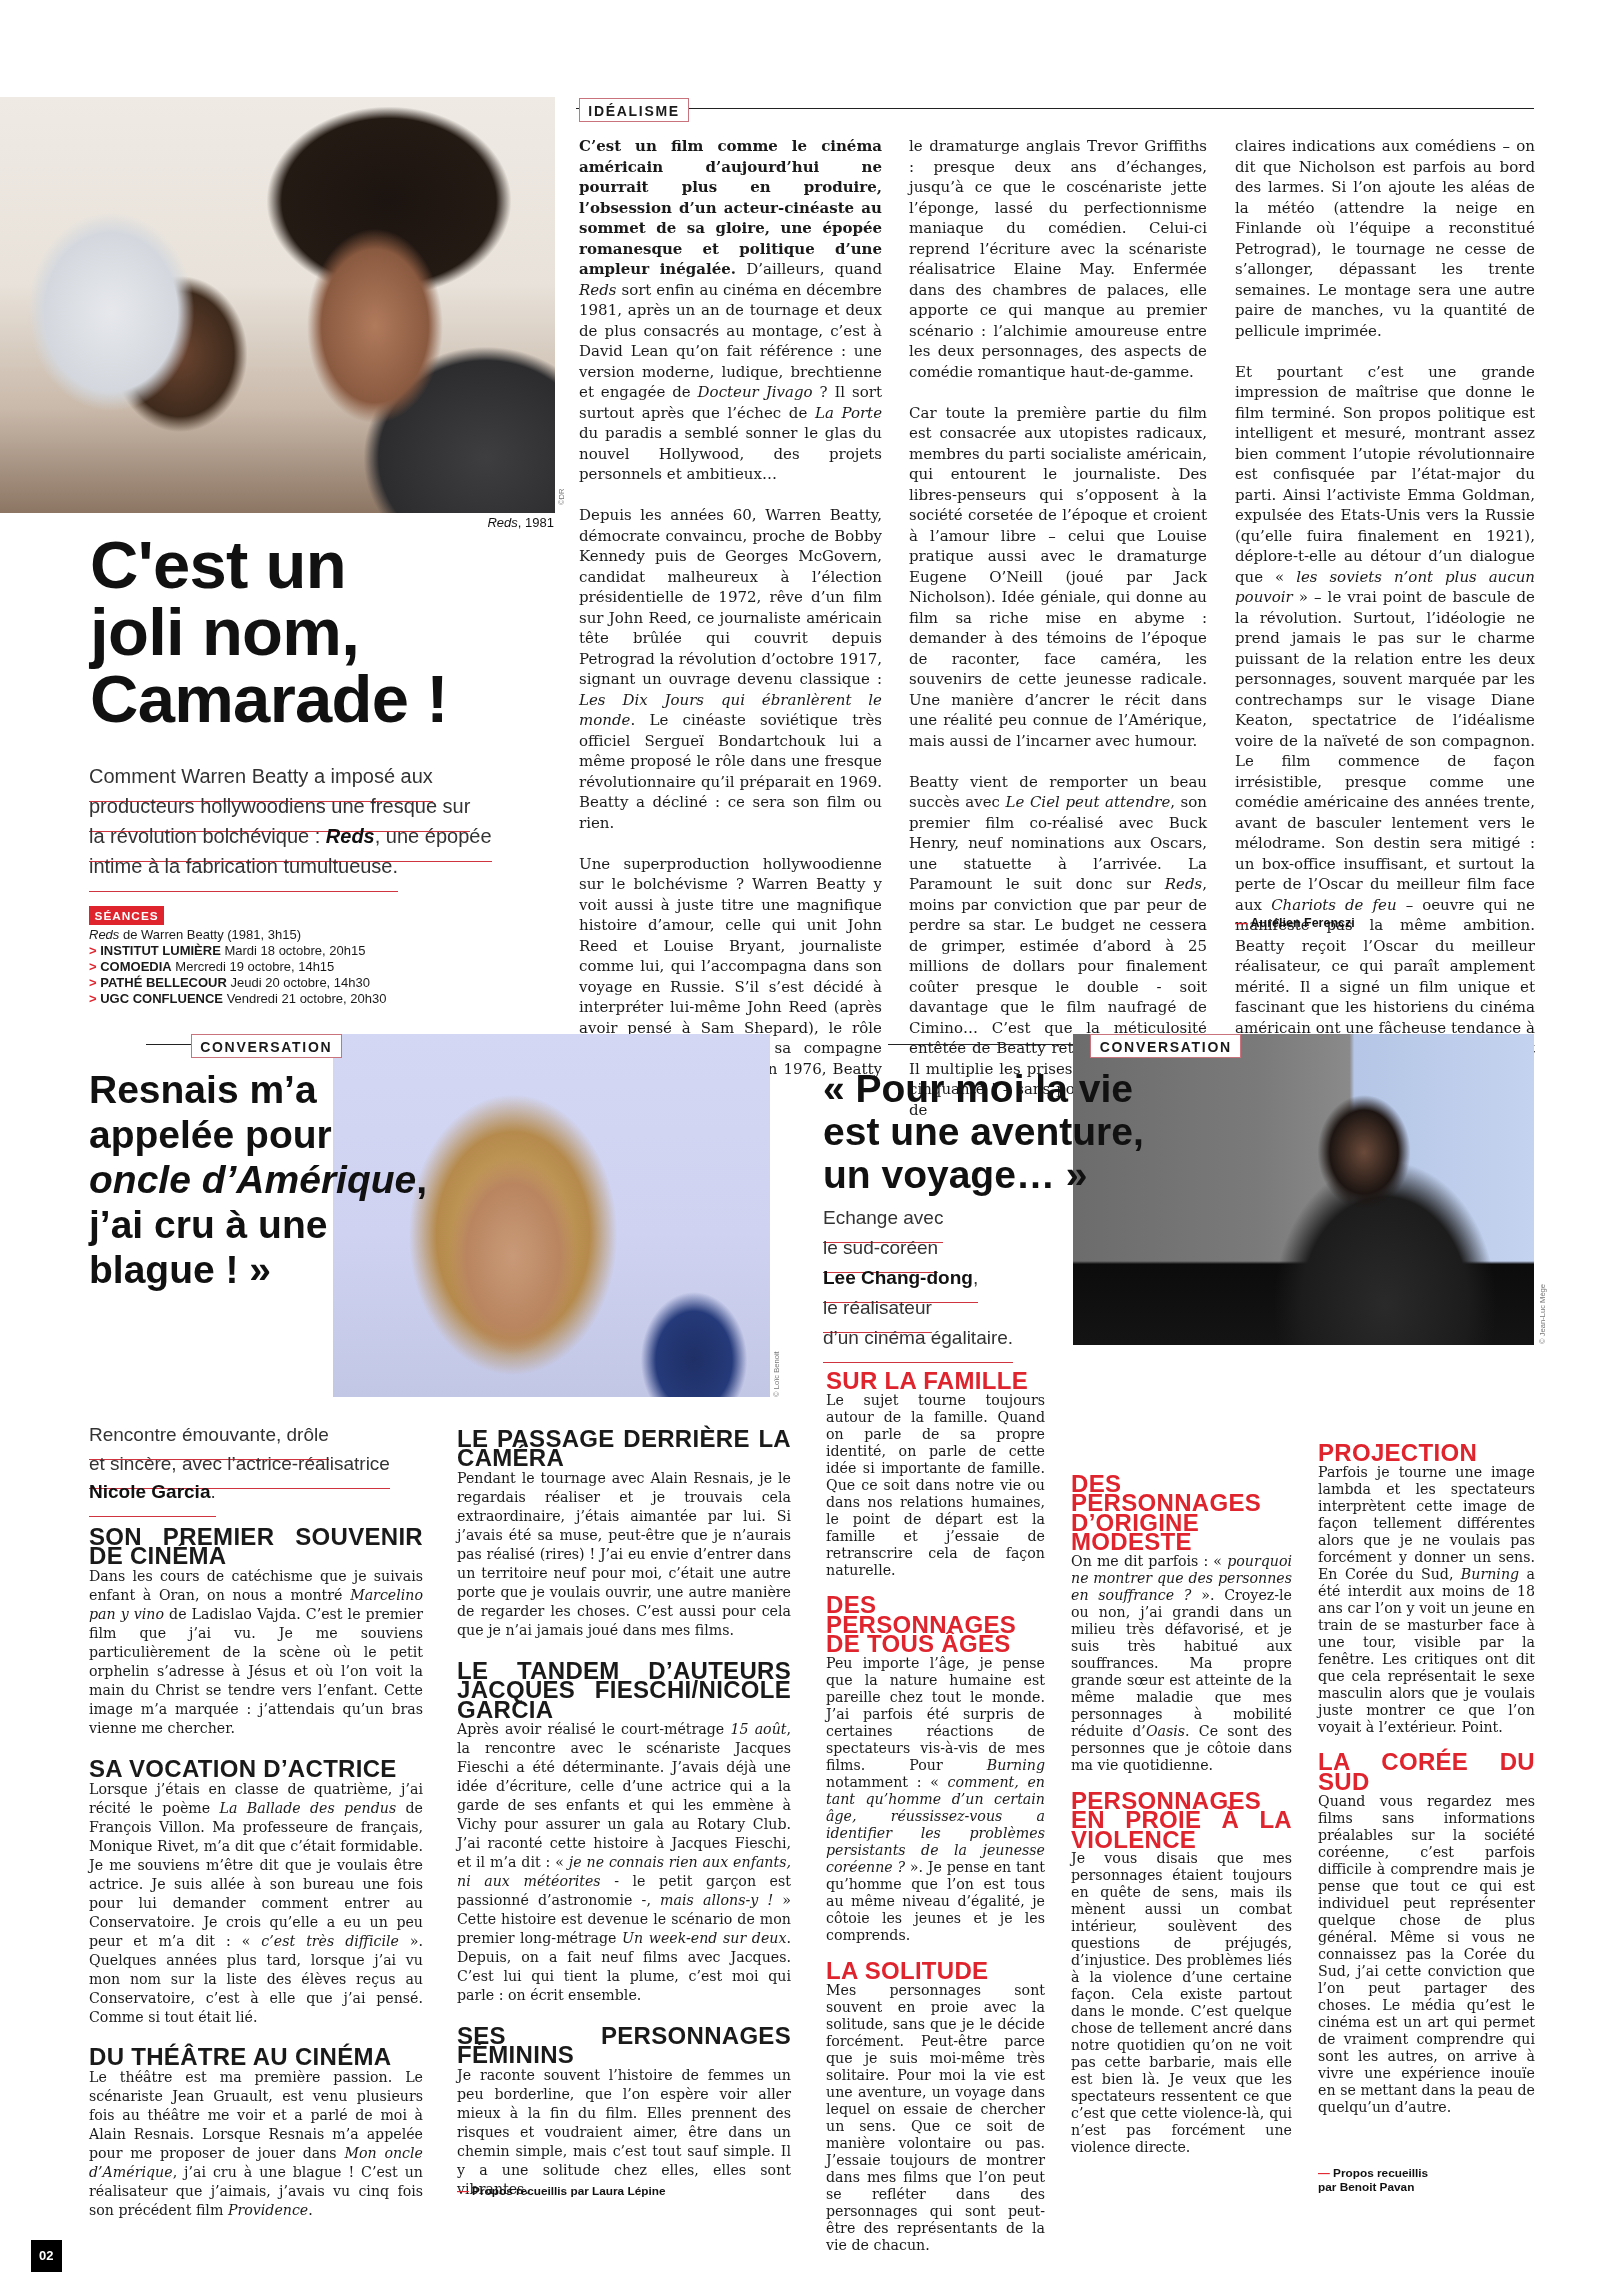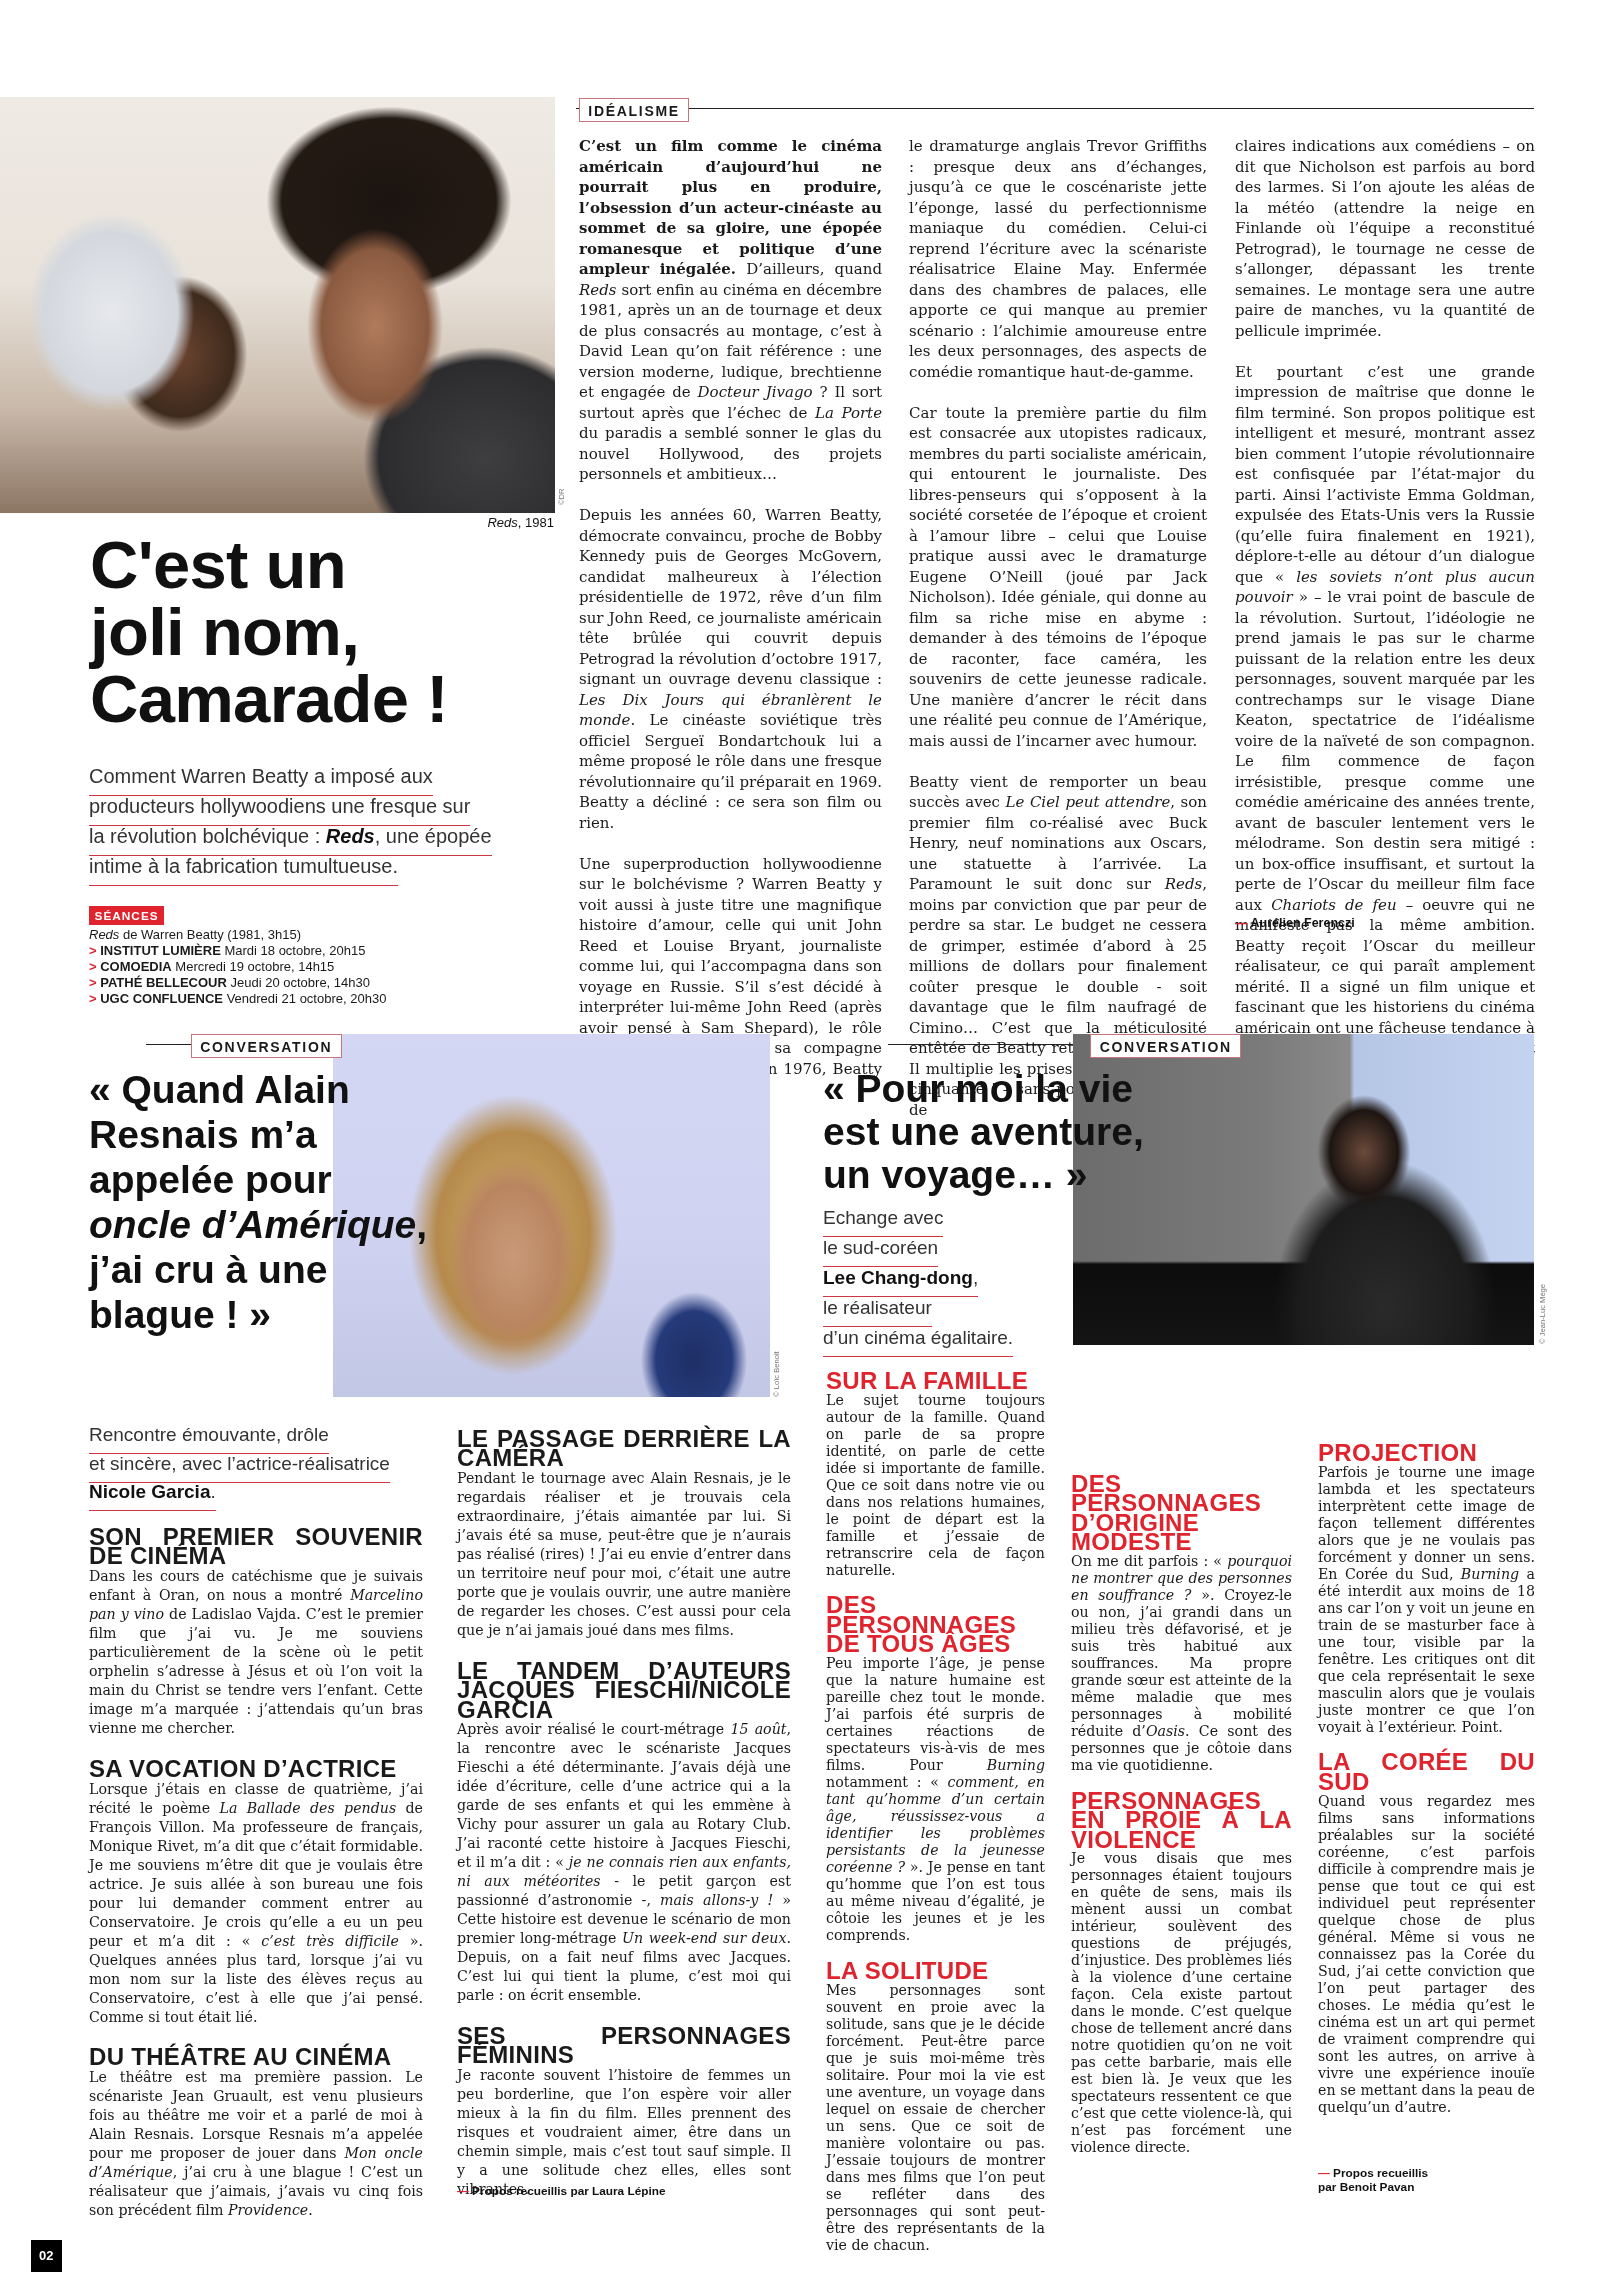--- a/index.html
+++ b/index.html
@@ -8,21 +8,21 @@
   .body-text { font-family:"DejaVu Serif","Liberation Serif",serif; font-size:15px; line-height:20.5px; text-align:justify; hyphens:auto; margin:0; }
   .body-text p { margin:0 0 20.5px 0; }
   .body-text p:last-child { margin-bottom:0; }
   .tag { font-family:"Liberation Sans","DejaVu Sans",sans-serif; font-weight:700; font-size:14px; letter-spacing:1.7px; border:1.4px solid #c9737c; padding:3.5px 8.3px 2.1px 8.3px; background:#fff; color:#1a1a1a; display:inline-block; position:relative; z-index:3; }
   .rule { height:1.4px; background:#222; }
   .photo { overflow:hidden; }
   .credit { font-family:"Liberation Sans","DejaVu Sans",sans-serif; font-size:7.6px; color:#777; transform:rotate(-90deg); transform-origin:left top; white-space:nowrap; }
   .caption { font-family:"Liberation Sans","DejaVu Sans",sans-serif; font-size:13px; color:#111; }
   .headline { font-family:"Liberation Sans","DejaVu Sans",sans-serif; font-weight:700; color:#111; }
   .dek { font-family:"Liberation Sans","DejaVu Sans",sans-serif; font-weight:300; font-size:20px; color:#333; line-height:30px; }
-  .dek span.line { border-bottom:1.4px solid #d0343f; padding-bottom:8px; }
+  .dek span.line { border-bottom:1.4px solid #d0343f; padding-bottom:14px; }
   .sub { font-family:"Liberation Sans","DejaVu Sans",sans-serif; font-weight:700; font-size:24px; line-height:19.4px; letter-spacing:0.3px; margin:0 0 1.4px 0; text-transform:uppercase; }
   .sub.red { color:#e0242e; }
   .sig { font-family:"Liberation Sans","DejaVu Sans",sans-serif; font-weight:700; font-size:12.5px; color:#111; }
   .sig .dash { color:#e0242e; }
   .seances-label { background:#e0242e; color:#fff; font-family:"Liberation Sans","DejaVu Sans",sans-serif; font-weight:700; font-size:11.8px; letter-spacing:1px; padding:2.8px 5.6px 2.1px 5.6px; display:inline-block; }
   .seances-line { font-family:"Liberation Sans","DejaVu Sans",sans-serif; font-size:13px; line-height:16px; color:#1a1a1a; }
   .seances-line .arrow { color:#e0242e; font-weight:700; }
   .seances-line b { font-weight:700; }
   .page-num { background:#000; color:#fff; font-family:"Liberation Sans","DejaVu Sans",sans-serif; font-weight:700; font-size:13px; text-align:center; }
 </style>
@@ -99,21 +99,20 @@
   radial-gradient(ellipse 139px 187px at 180px 201px, #d7b36e 0%, #b58a4c 55%, rgba(0,0,0,0) 75%),
   radial-gradient(ellipse 76px 97px at 361px 326px, #1f2f66 0%, #253a7a 50%, rgba(0,0,0,0) 70%),
   linear-gradient(180deg, #d3d7f3 0%, #cfd3f1 55%, #c3c7e6 100%);">
 </div>
 <div class="abs credit" style="left:772px;top:1397px;">© Loïc Benoit</div>
 
 <div class="abs rule" style="left:146px;top:1044px;width:187px;height:1px;"></div>
 <div class="abs tag" style="left:78px;top:1034px;">CONVERSATION</div>
 
 <div class="abs headline" style="left:89px;top:1067px;width:430px;font-size:39px;line-height:45px;">
-  <div>« Quand Alain</div>
   <div>Resnais m’a</div>
   <div>appelée pour</div>
   <div><i>oncle d’Amérique</i><span>,</span></div>
   <div>j’ai cru à une</div>
   <div>blague ! »</div>
 </div>
 
 <div class="abs dek" style="left:89px;top:1421px;width:361px;font-size:19px;line-height:28.5px;">
   <div><span class="line">Rencontre émouvante, drôle</span></div>
   <div><span class="line">et sincère, avec l’actrice-réalisatrice</span></div>

